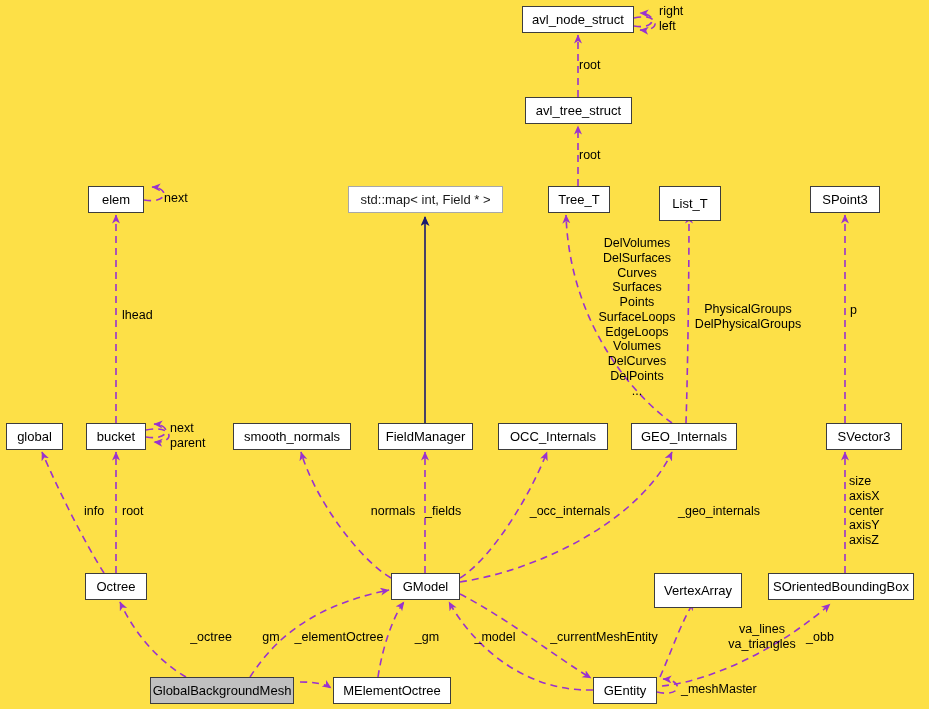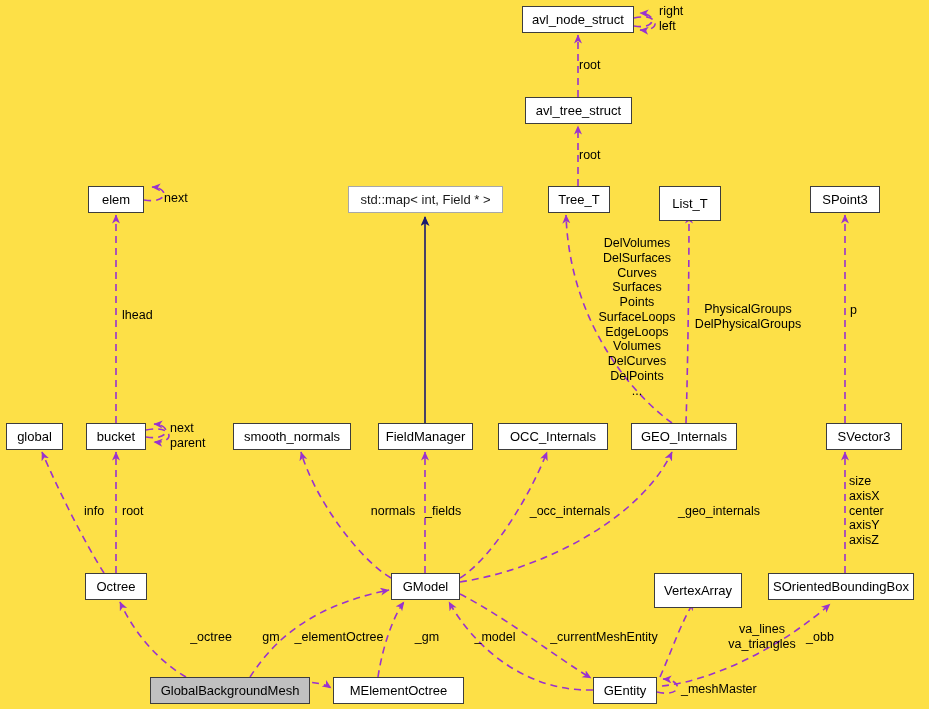--- a/index.html
+++ b/index.html
@@ -143,22 +143,22 @@
       <div class="node" style="left: 86px; top: 423px; width: 60px; height: 27px;">bucket</div>
       <div class="node" style="left: 233px; top: 423px; width: 118px; height: 27px;">smooth_normals</div>
       <div class="node" style="left: 378px; top: 423px; width: 95px; height: 27px;">FieldManager</div>
       <div class="node" style="left: 498px; top: 423px; width: 110px; height: 27px;">OCC_Internals</div>
       <div class="node" style="left: 631px; top: 423px; width: 106px; height: 27px;">GEO_Internals</div>
       <div class="node" style="left: 807px; top: 423px; width: 76px; height: 27px; margin-left: 19px;">SVector3</div>
       <div class="node" style="left: 85px; top: 573px; width: 62px; height: 27px;">Octree</div>
       <div class="node" style="left: 391px; top: 573px; width: 69px; height: 27px;">GModel</div>
       <div class="node" style="left: 654px; top: 573px; width: 88px; height: 35px;">VertexArray</div>
       <div class="node" style="left: 768px; top: 573px; width: 146px; height: 27px;">SOrientedBoundingBox</div>
-      <div class="node highlight" style="left: 150px; top: 677px; width: 160px; height: 27px;">GlobalBackgroundMesh</div>
-      <div class="node" style="left: 333px; top: 677px; width: 131px; height: 27px;">MElementOctree</div>
+      <div class="node highlight" style="left: 150px; top: 677px; width: 144px; height: 27px;">GlobalBackgroundMesh</div>
+      <div class="node" style="left: 333px; top: 677px; width: 118px; height: 27px;">MElementOctree</div>
       <div class="node" style="left: 593px; top: 677px; width: 64px; height: 27px;">GEntity</div>
     </div>
 
   <div id="labels">
       <div class="edge-label lft" style="left: 659px; top: 4px;">right
 left</div>
       <div class="edge-label lft" style="left: 579px; top: 58px;">root</div>
       <div class="edge-label lft" style="left: 579px; top: 148px;">root</div>
       <div class="edge-label lft" style="left: 164px; top: 191px;">next</div>
       <div class="edge-label ctr" style="left: 637px; top: 236px;">DelVolumes

